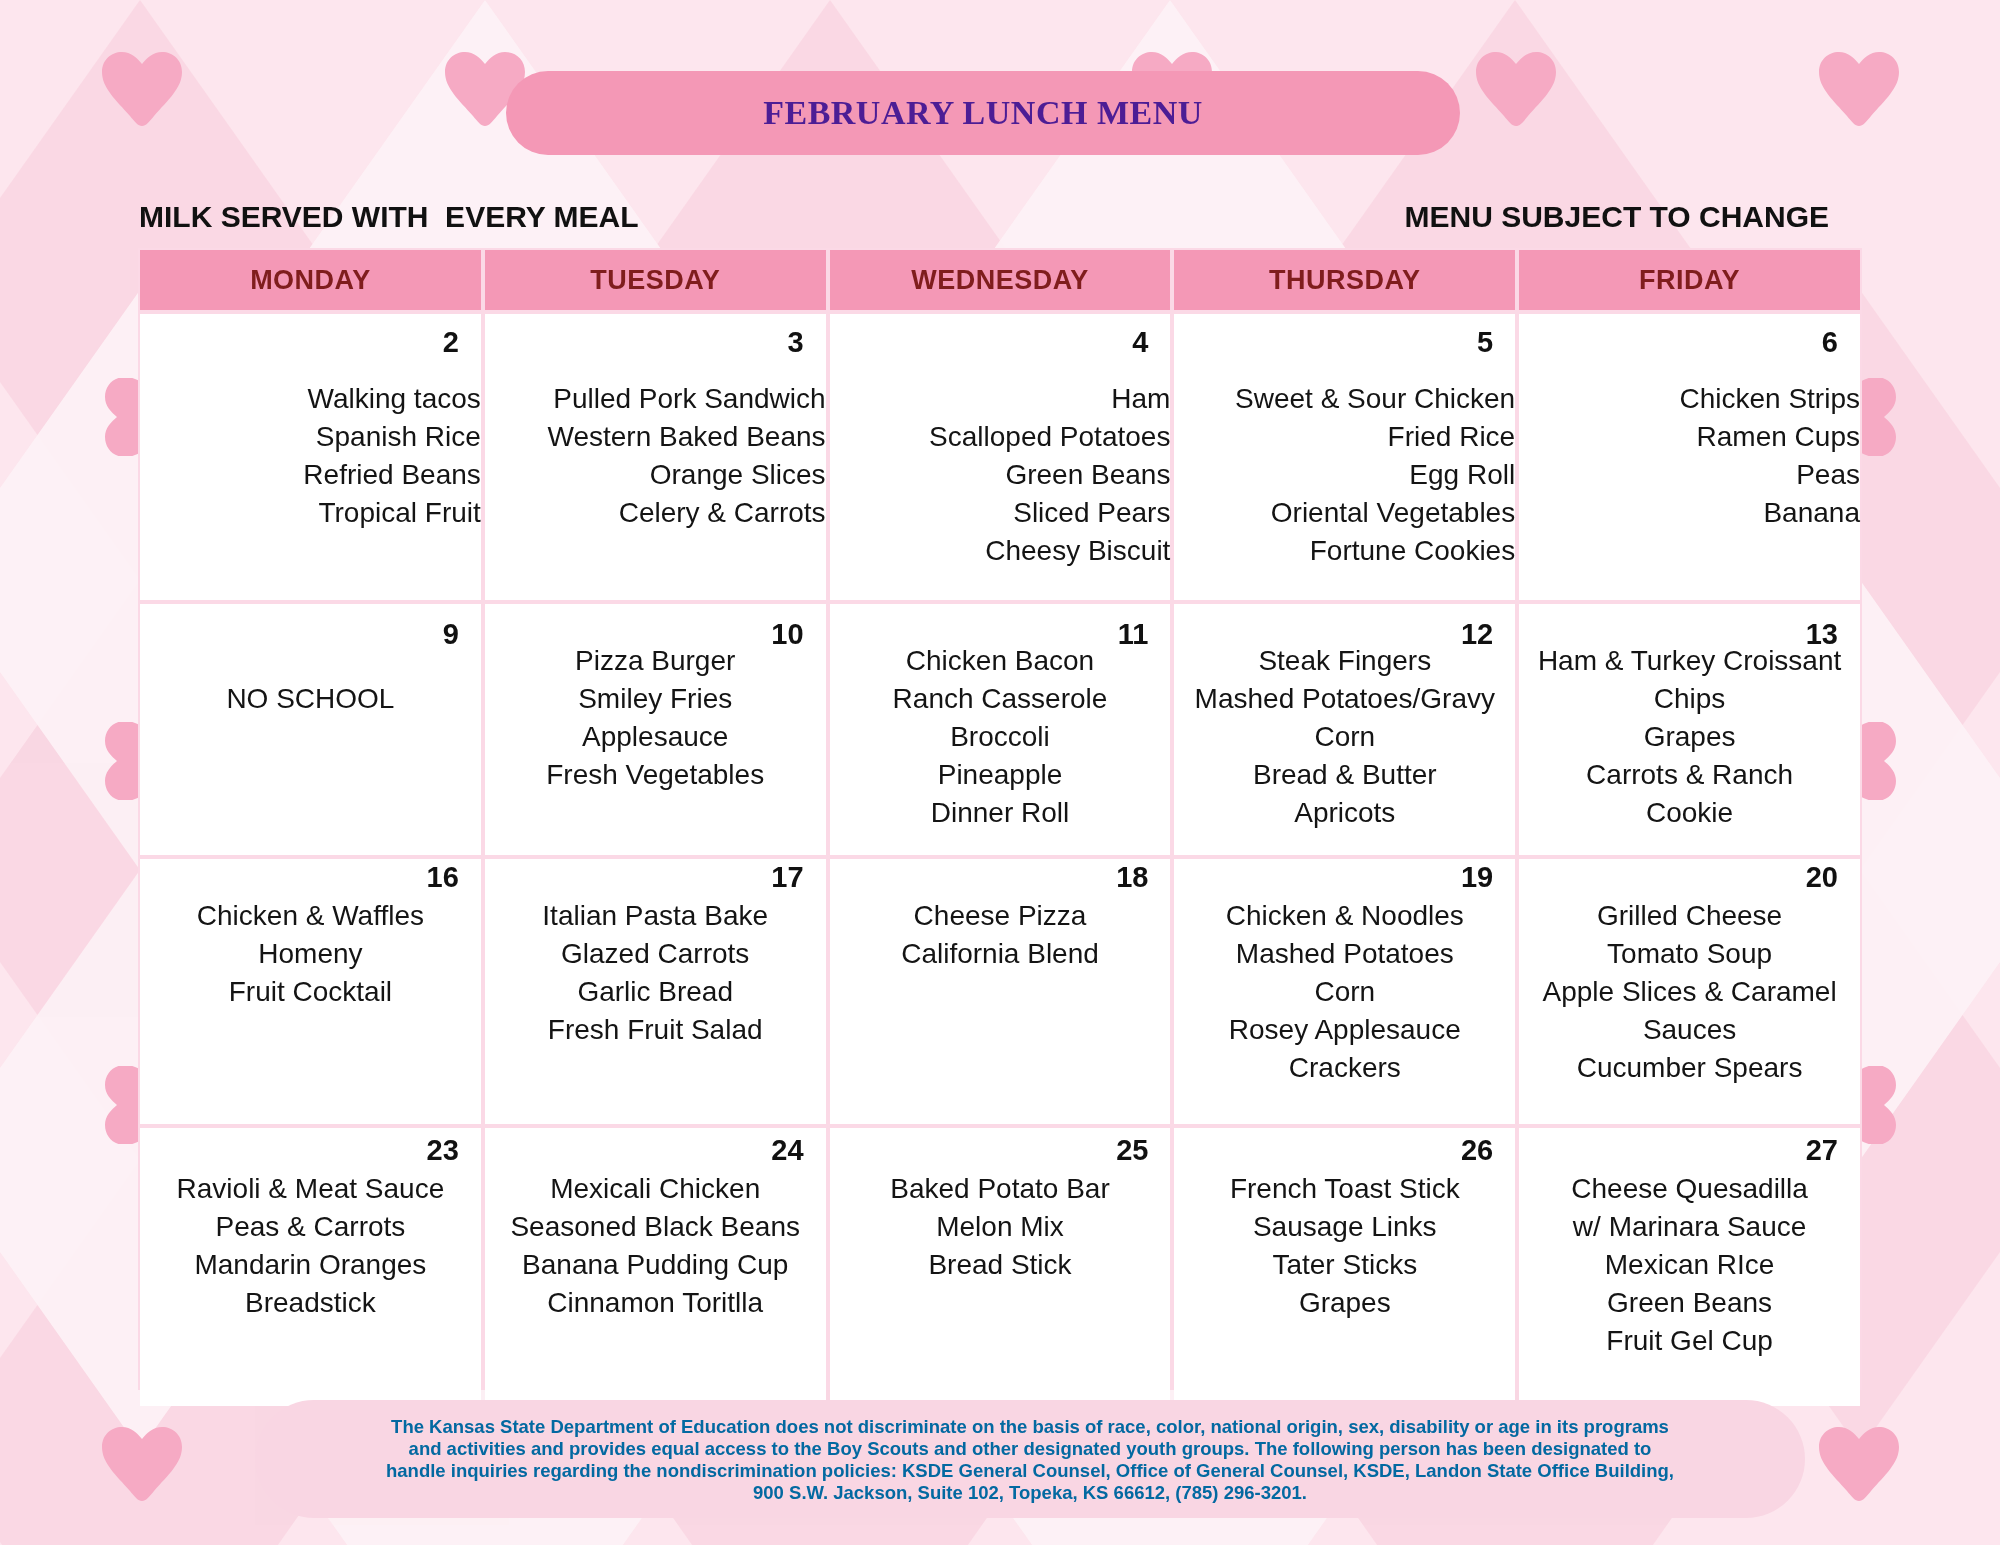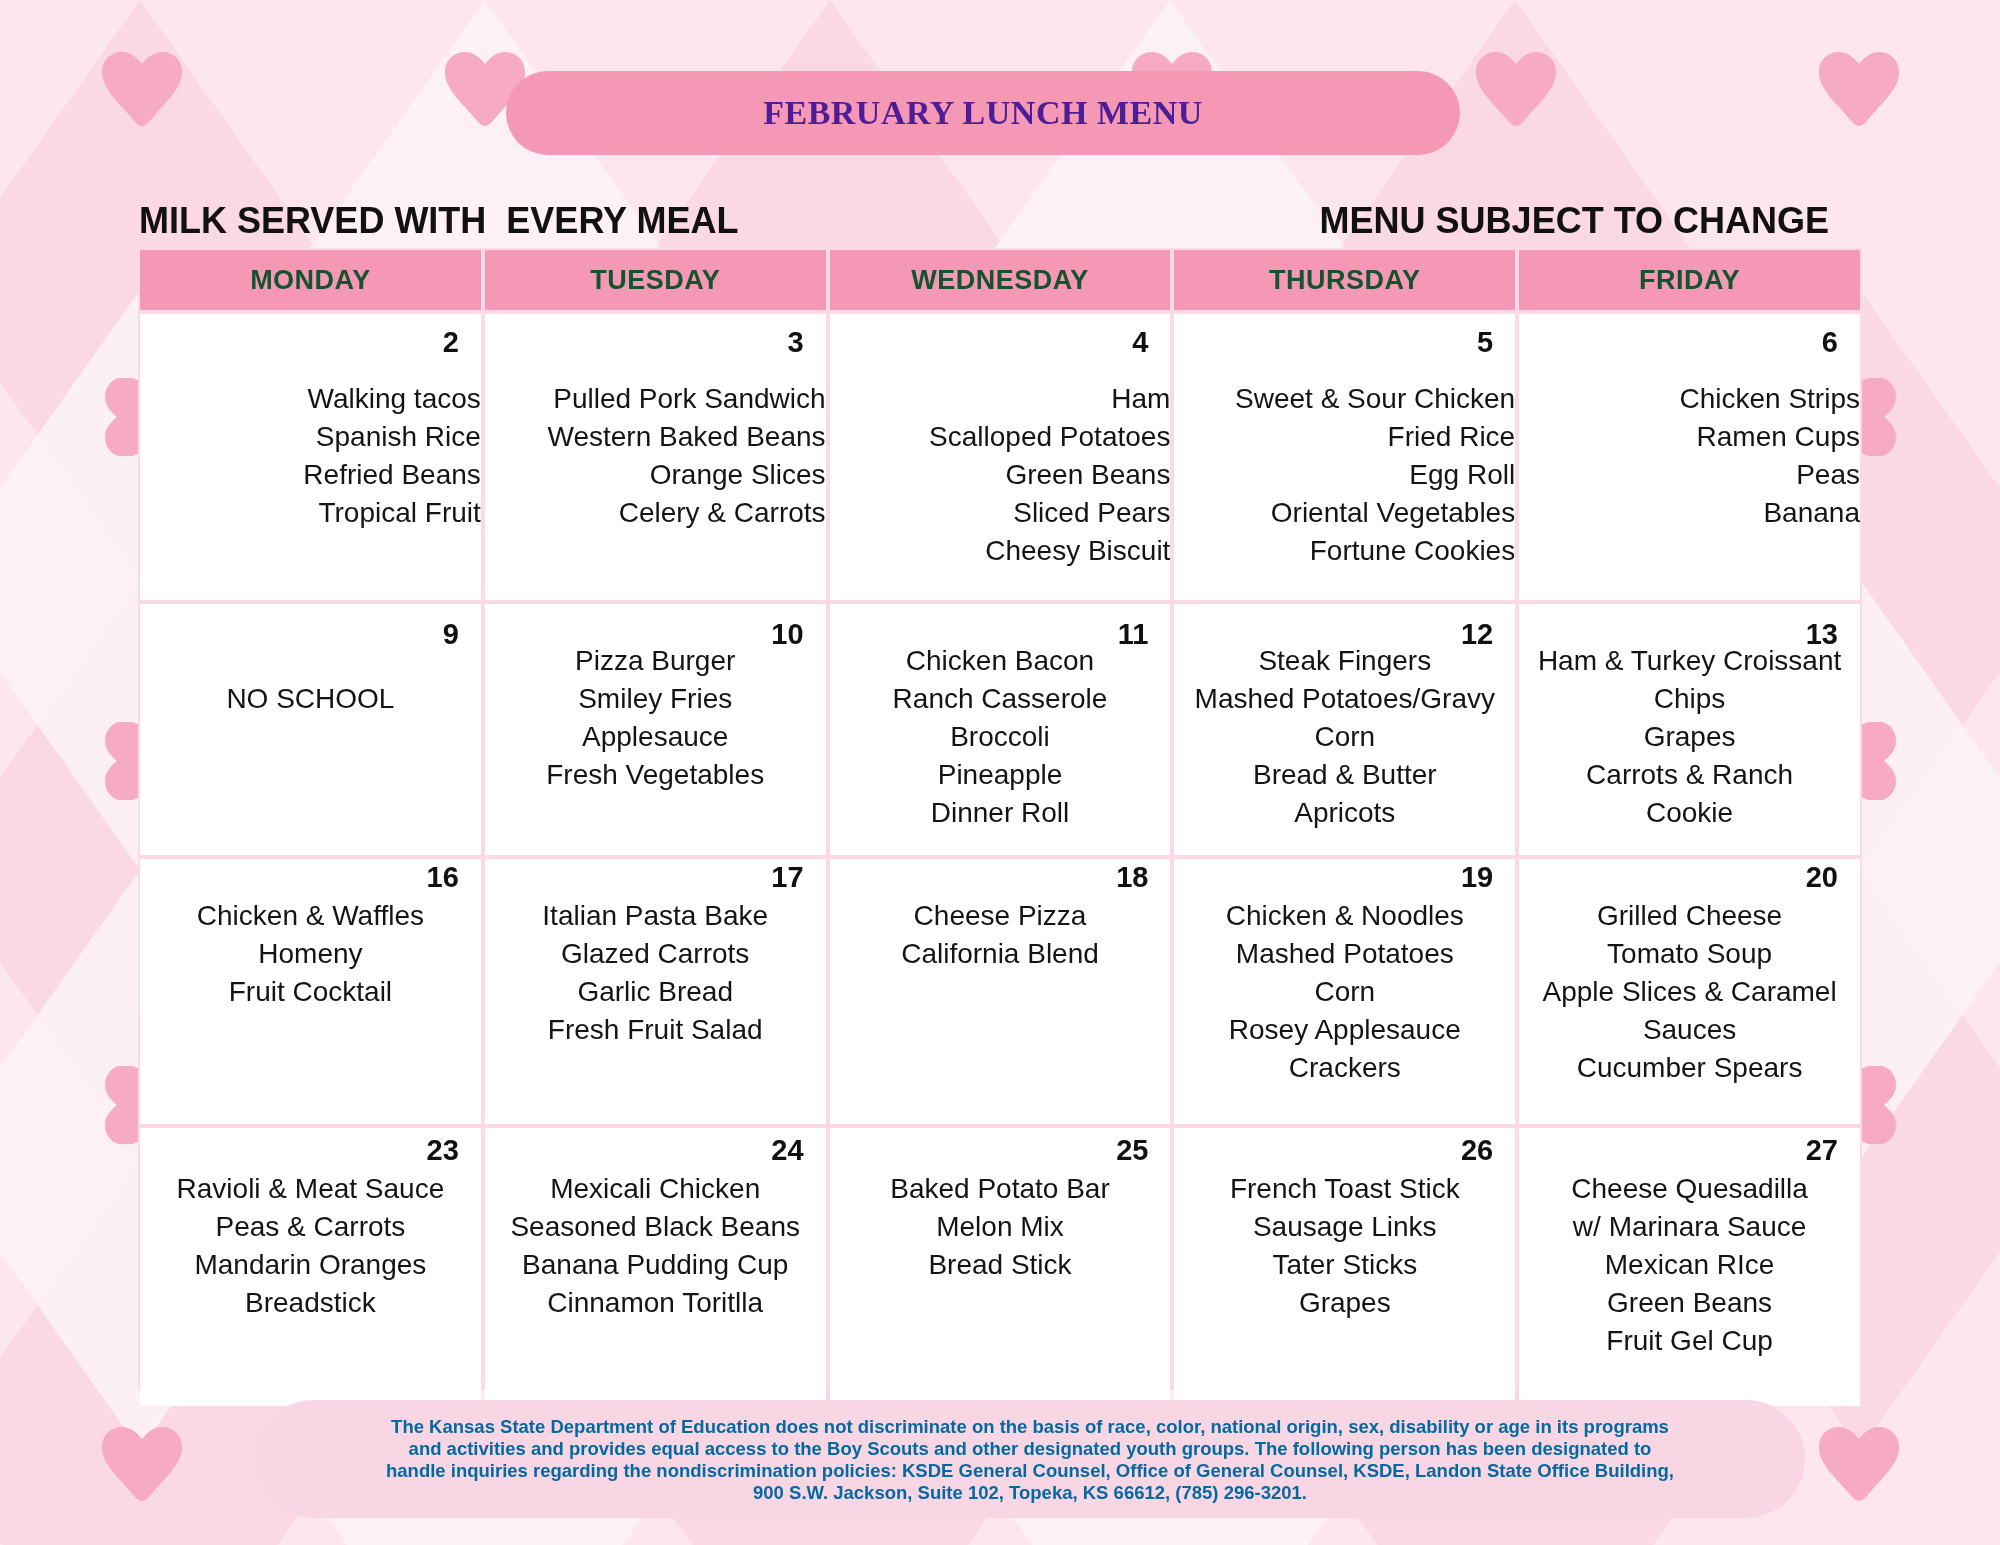--- a/index.html
+++ b/index.html
@@ -16,38 +16,38 @@
   .title-banner {
     position: absolute; left: 506px; top: 71px; width: 954px; height: 84px;
     background: #f498b6; border-radius: 42px; z-index: 3;
     display: flex; align-items: center; justify-content: center;
   }
   .title-banner span {
     color: #4c1d95; font-weight: bold; font-size: 34px; letter-spacing: 0.5px; font-family: Liberation Serif, serif;
   }
 
   .note {
-    position: absolute; top: 200px; font-size: 36px; font-weight: bold; color: #111;
+    position: absolute; top: 200px; font-size: 30px; font-weight: bold; color: #111;
     z-index: 3; white-space: pre;
   }
   .note.left { left: 139px; }
   .note.right { right: 171px; }
 
   .calendar {
     position: absolute; left: 138px; top: 248px; width: 1724px; height: 1142px;
     background: #fbd9e6; z-index: 2;
     display: grid;
     grid-template-columns: repeat(5, 1fr);
     grid-template-rows: 60px 286px 251px 265px 278px;
     gap: 4px; padding: 2px;
   }
   .day-header {
     background: #f498b6; display: flex; align-items: center; justify-content: center;
   }
-  .day-header span { color: #14532d; font-weight: bold; font-size: 27px; letter-spacing: 0.5px; }
+  .day-header span { color: #7f1d1d; font-weight: bold; font-size: 27px; letter-spacing: 0.5px; }
   .cell {
     background: #ffffff; position: relative; text-align: center;
     padding-right: 22px;
   }
   .date {
     position: absolute; right: 22px; font-weight: bold; font-size: 29px; color: #111;
   }
   .items { position: absolute; left: 0; right: 0; }
   .item { font-size: 28px; line-height: 38px; color: #141414; white-space: nowrap; }
 

